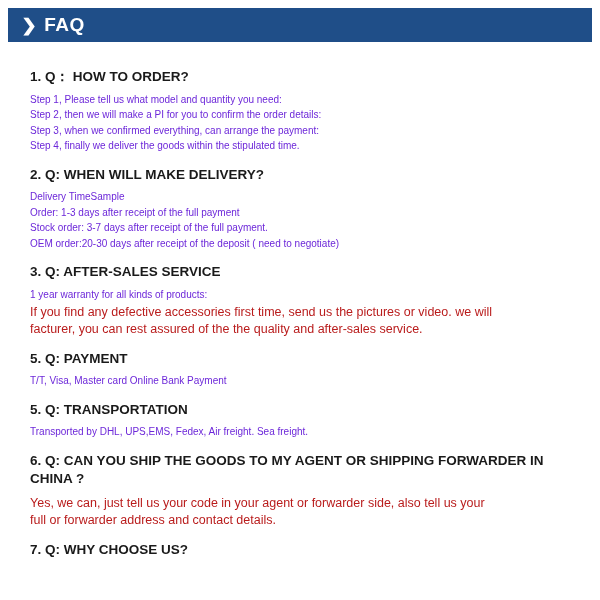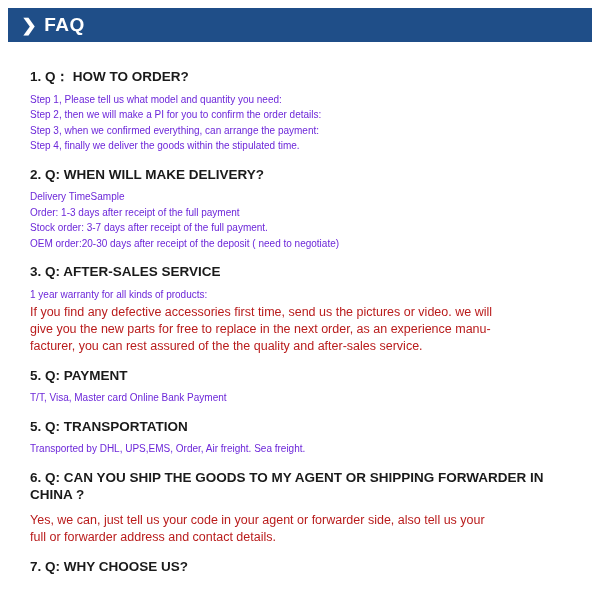--- a/index.html
+++ b/index.html
@@ -103,32 +103,31 @@
       <p class="qline">Order: 1-3 days after receipt of the full payment</p>
       <p class="qline">Stock order: 3-7 days after receipt of the full payment.</p>
       <p class="qline">OEM order:20-30 days after receipt of the deposit ( need to negotiate)</p>
     </div>
 
     <div class="qblock">
       <p class="qtitle">3. Q: AFTER-SALES SERVICE</p>
       <p class="qline">1 year warranty for all kinds of products:</p>
       <div class="gap-sm"></div>
       <p class="qpara">If you find any defective accessories first time, send us the pictures or video. we will</p>
-      <p class="qpara">give you the new parts for free to replace in the next order, as an experience manu-</p>
       <p class="qpara">facturer, you can rest assured of the the quality and after-sales service.</p>
     </div>
 
     <div class="qblock">
       <p class="qtitle">5. Q: PAYMENT</p>
       <p class="qline">T/T, Visa, Master card Online Bank Payment</p>
     </div>
 
     <div class="qblock">
       <p class="qtitle">5. Q: TRANSPORTATION</p>
-      <p class="qline">Transported by DHL, UPS,EMS, Order, Air freight. Sea freight.</p>
+      <p class="qline">Transported by DHL, UPS,EMS, Fedex, Air freight. Sea freight.</p>
     </div>
 
     <div class="qblock">
       <p class="qtitle">6. Q: CAN YOU SHIP THE GOODS TO MY AGENT OR SHIPPING FORWARDER IN CHINA ?</p>
       <div class="gap-sm"></div>
       <p class="qpara">Yes, we can, just tell us your code in your agent or forwarder side, also tell us your</p>
       <p class="qpara">full or forwarder address and contact details.</p>
     </div>
 
     <div class="qblock">

